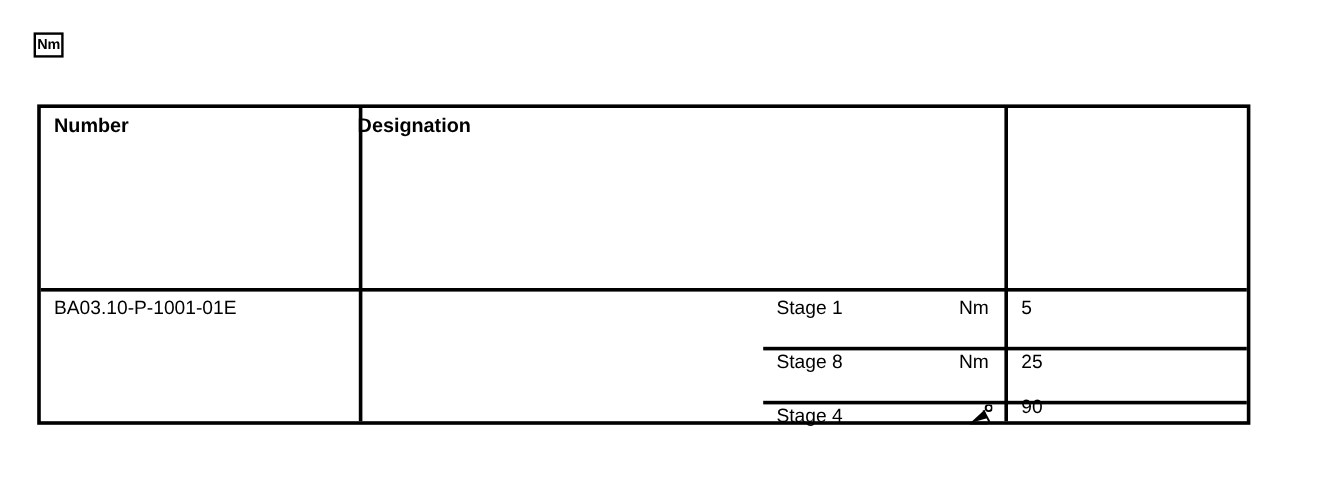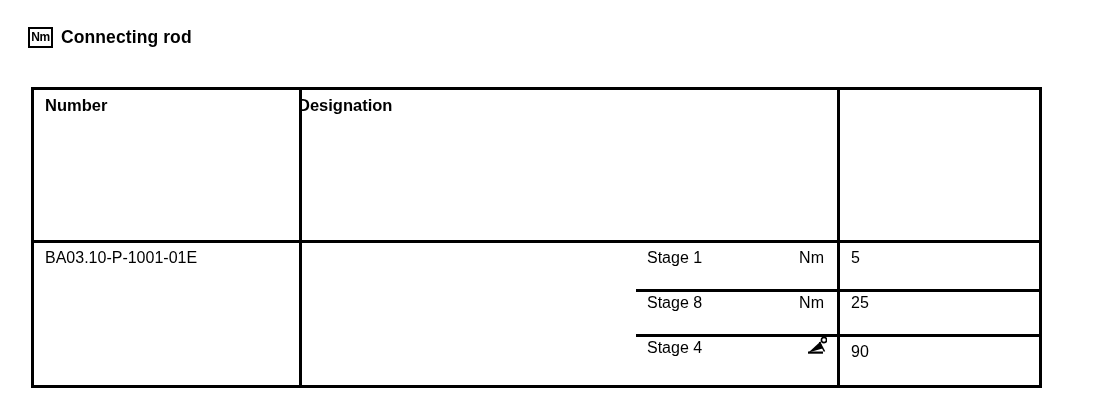--- a/index.html
+++ b/index.html
@@ -46,21 +46,21 @@
     letter-spacing: 0.1px;
     white-space: nowrap;
   }
 
   
   .spec-table {
     position: absolute;
     left: 31px;
     top: 87px;
     width: 1011px;
-    height: 301px;
+    height: 267px;
     box-sizing: border-box;
     border: 3px solid #000;
     background: #fff;
   }
 
   
   .vrule {
     position: absolute;
     top: 0;
     bottom: 0;
@@ -134,28 +134,27 @@
     position: absolute;
     right: 212px;
     top: 247px;
     width: 20px;
     height: 18px;
   }
 
   .value { left: 817px; }
   .value.s1 { top: 158px; }
   .value.s2 { top: 203px; }
-  .value.s3 { top: 252px; }
+  .value.s3 { top: 240px; }
 </style>
 </head>
 <body>
 
 <div class="title-row">
   <span class="nm-icon">Nm</span>
-  <span class="title-text">Connecting rod</span>
 </div>
 
 <div class="spec-table">
 
   <div class="vrule c1"></div>
   <div class="vrule c2"></div>
   <div class="hrule-head"></div>
   <div class="hrule-stage s2"></div>
   <div class="hrule-stage s3"></div>
 

